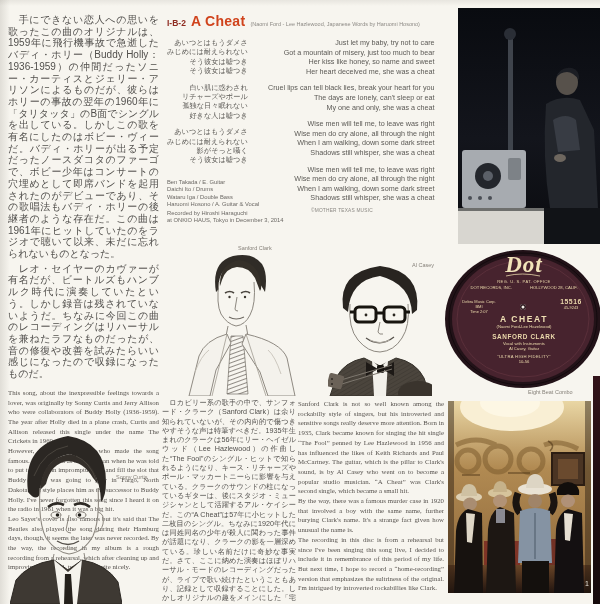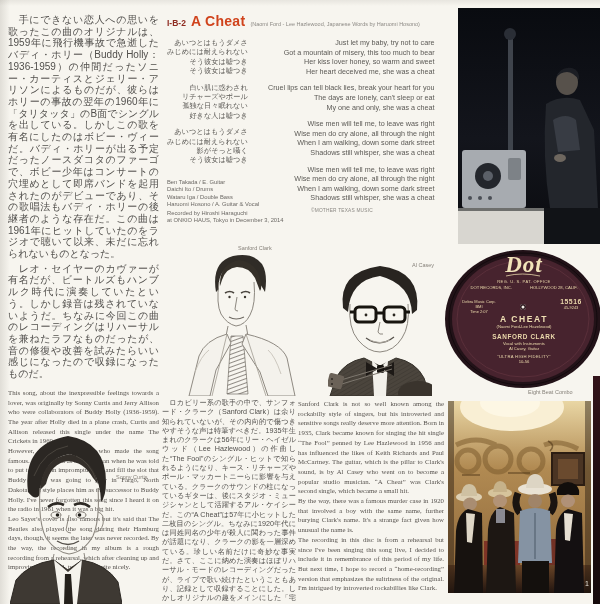--- a/index.html
+++ b/index.html
@@ -120,22 +120,22 @@
       <div class="lline">あいつとはもうダメさ</div>
       <div class="lline">みじめには耐えられない</div>
       <div class="lline">影がそっと囁く</div>
       <div class="lline">そう彼女は嘘つき</div>
     </div>
   </div>
 
   <div class="lyrics lyrics-en">
     <div class="stanza">
       <div class="lline">Just let my baby, try not to care</div>
-      <div class="lline">Got a mountain of misery, this too much to bear</div>
-      <div class="lline">Her kiss lover honey, so warm and sweet</div>
+      <div class="lline">Got a mountain of misery, just too much to bear</div>
+      <div class="lline">Her kiss like honey, so name and sweet</div>
       <div class="lline">Her heart deceived me, she was a cheat</div>
     </div>
     <div class="stanza">
       <div class="lline">Cruel lips can tell black lies, break your heart for you</div>
       <div class="lline">The days are lonely, can't sleep or eat</div>
       <div class="lline">My one and only, she was a cheat</div>
     </div>
     <div class="stanza">
       <div class="lline">Wise men will tell me, to leave was right</div>
       <div class="lline">Wise men do cry alone, all through the night</div>

